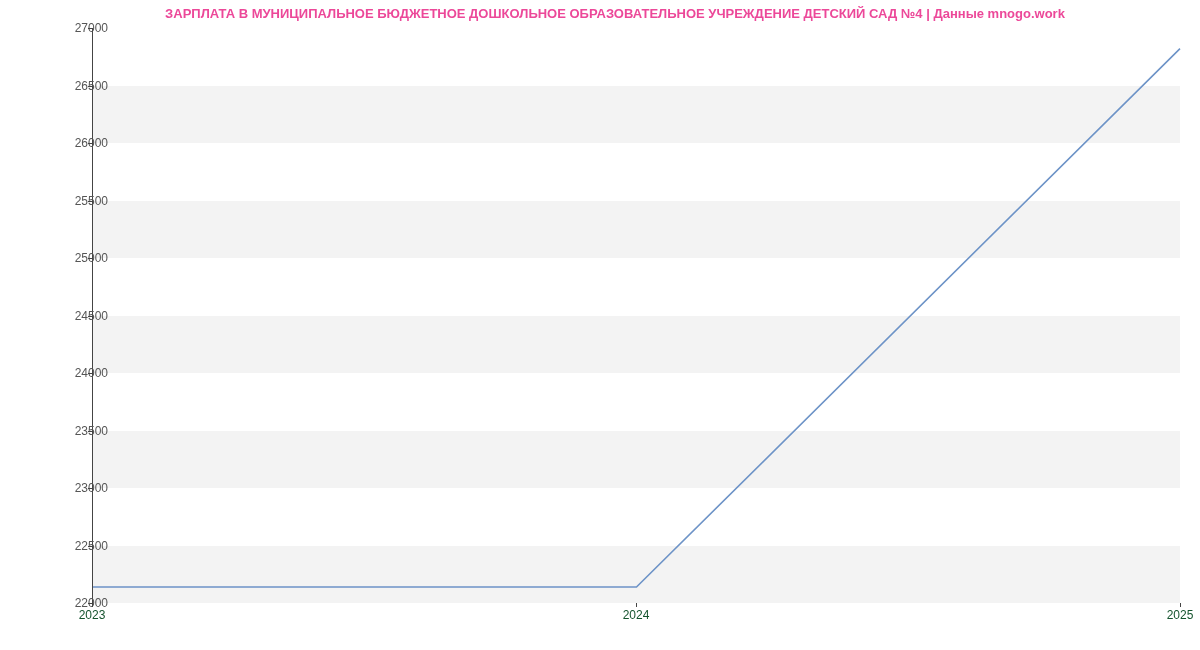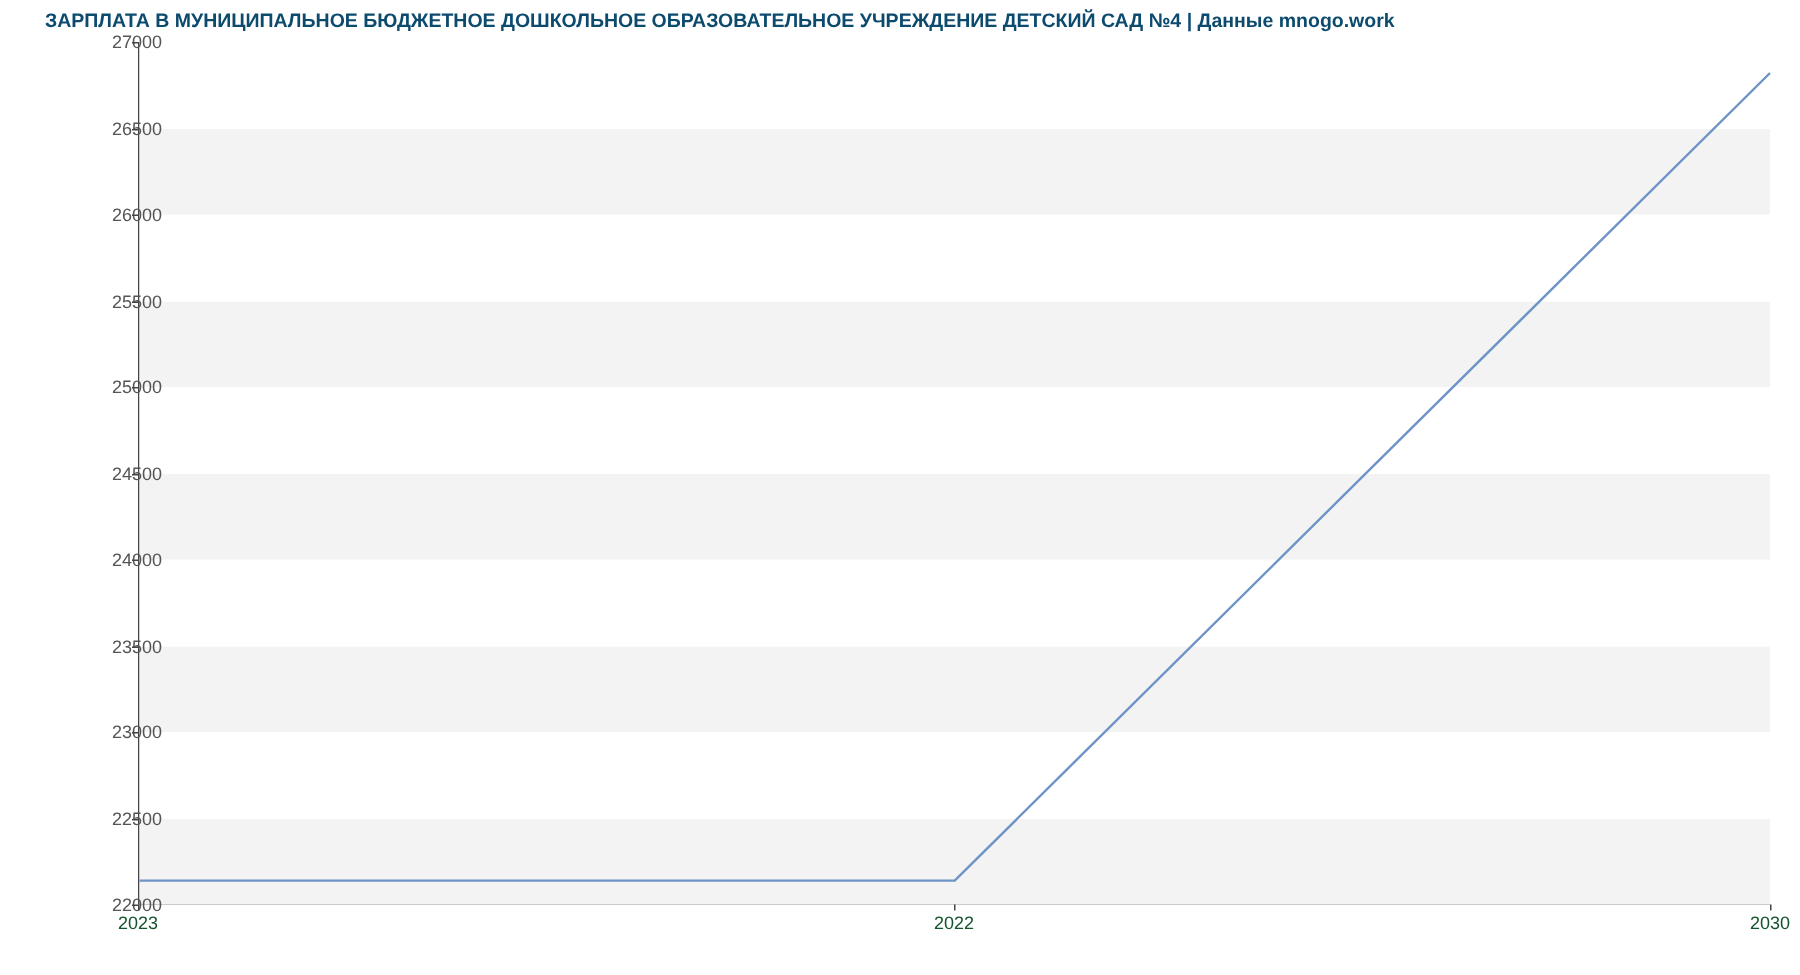--- a/index.html
+++ b/index.html
@@ -14,24 +14,24 @@
   .chart-wrap {
     position: relative;
     width: 1200px;
     height: 650px;
   }
   .title {
     position: absolute;
     top: 6px;
     left: 0;
     right: 0;
-    text-align: left;
+    text-align: center;
     font-size: 13px;
     font-weight: 600;
-    color: #0c4a6e;
+    color: #ec4899;
     padding-left: 30px;
   }
   .plot {
     position: absolute;
     left: 92px;
     top: 28px;
     width: 1088px;
     height: 575px;
     border-left: 1px solid #444;
     border-bottom: 1px solid #444;
@@ -125,17 +125,17 @@
     <div class="y-tick" style="top: 200.5px;">25500</div>
     <div class="y-tick-mark" style="top: 200.5px;"></div>
     <div class="y-tick" style="top: 143px;">26000</div>
     <div class="y-tick-mark" style="top: 143px;"></div>
     <div class="y-tick" style="top: 85.5px;">26500</div>
     <div class="y-tick-mark" style="top: 85.5px;"></div>
     <div class="y-tick" style="top: 28px;">27000</div>
     <div class="y-tick-mark" style="top: 28px;"></div>
     <div class="x-tick" style="left: 92px;">2023</div>
     <div class="x-tick-mark" style="left: 92px;"></div>
-    <div class="x-tick" style="left: 636px;">2022</div>
+    <div class="x-tick" style="left: 636px;">2024</div>
     <div class="x-tick-mark" style="left: 636px;"></div>
-    <div class="x-tick" style="left: 1180px;">2030</div>
+    <div class="x-tick" style="left: 1180px;">2025</div>
     <div class="x-tick-mark" style="left: 1180px;"></div>
   </div>
 
 </body></html>

